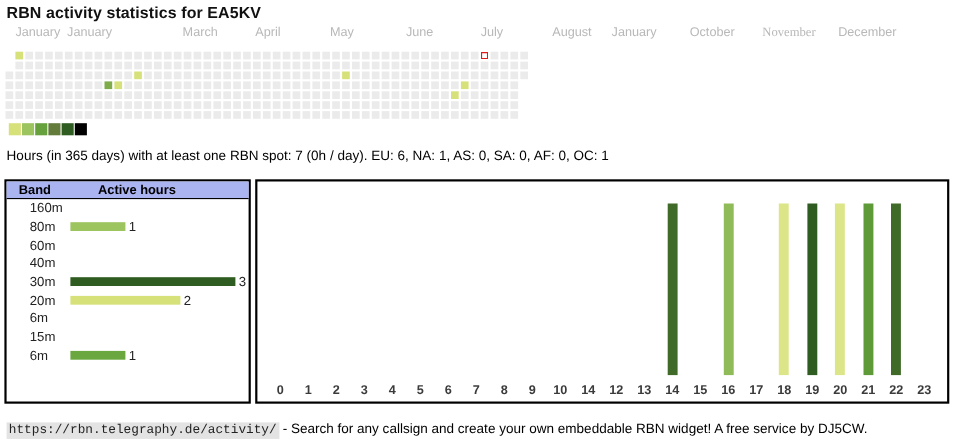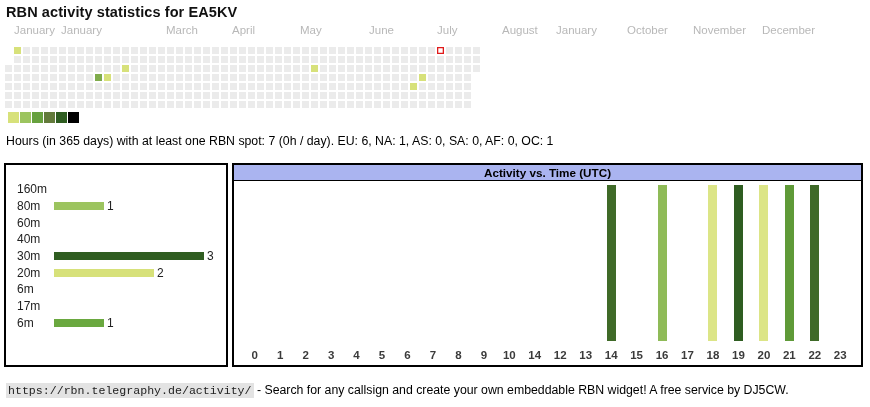--- a/index.html
+++ b/index.html
@@ -128,20 +128,21 @@
     left: 0;
     top: 16px;
     width: 100%;
   }
   .band-row {
     height: 16.7px;
     display: flex;
     align-items: center;
     font-size: 12px;
     color: #222222;
+    padding-left: 10px;
   }
   .band-name {
     width: 48px;
     padding-left: 11px;
     box-sizing: border-box;
     white-space: nowrap;
   }
   .band-bar-wrap {
     flex: 1;
     display: flex;
@@ -228,21 +229,21 @@
     <div class="month-label" style="left: 14px;">January</div>
     <div class="month-label" style="left: 61px;">January</div>
     <div class="month-label" style="left: 166px;">March</div>
     <div class="month-label" style="left: 232px;">April</div>
     <div class="month-label" style="left: 300px;">May</div>
     <div class="month-label" style="left: 369px;">June</div>
     <div class="month-label" style="left: 437px;">July</div>
     <div class="month-label" style="left: 502px;">August</div>
     <div class="month-label" style="left: 556px;">January</div>
     <div class="month-label" style="left: 627px;">October</div>
-    <div class="month-label" style="left: 693px;">November</div>
+    <div class="month-label" style="left: 693px; font-family: Liberation Serif, serif;">November</div>
     <div class="month-label" style="left: 762px;">December</div>
     <div class="hm-cell" style="left: 5px; top: 41px; background: rgb(235, 235, 235);"></div>
     <div class="hm-cell" style="left: 5px; top: 50px; background: rgb(235, 235, 235);"></div>
     <div class="hm-cell" style="left: 5px; top: 59px; background: rgb(235, 235, 235);"></div>
     <div class="hm-cell" style="left: 5px; top: 68px; background: rgb(235, 235, 235);"></div>
     <div class="hm-cell" style="left: 5px; top: 77px; background: rgb(235, 235, 235);"></div>
     <div class="hm-cell" style="left: 14px; top: 23px; background: rgb(215, 225, 122);"></div>
     <div class="hm-cell" style="left: 14px; top: 32px; background: rgb(235, 235, 235);"></div>
     <div class="hm-cell" style="left: 14px; top: 41px; background: rgb(235, 235, 235);"></div>
     <div class="hm-cell" style="left: 14px; top: 50px; background: rgb(235, 235, 235);"></div>
@@ -611,20 +612,24 @@
     <div class="sw" style="background: rgb(99, 123, 59);"></div>
     <div class="sw" style="background: rgb(47, 93, 33);"></div>
     <div class="sw" style="background: rgb(0, 0, 0);"></div>
   </div>
 
 <div id="stats-line">Hours (in 365 days) with at least one RBN spot: 7 (0h / day). EU: 6, NA: 1, AS: 0, SA: 0, AF: 0, OC: 1</div>
 
 <div id="panels">
 
   <div class="panel" id="band-panel">
+    <div class="panel-header">
+      <span class="hdr-band">Band</span>
+      <span class="hdr-hours">Active hours</span>
+    </div>
     <div id="band-rows">
         <div class="band-row">
           <div class="band-name">160m</div>
           <div class="band-bar-wrap"></div>
         </div>
         <div class="band-row">
           <div class="band-name">80m</div>
           <div class="band-bar-wrap">
             <div class="band-bar" style="width: 50px; background: rgb(156, 196, 95);"></div>
             <span class="band-val">1</span>
@@ -650,37 +655,34 @@
           <div class="band-bar-wrap">
             <div class="band-bar" style="width: 100px; background: rgb(215, 225, 122);"></div>
             <span class="band-val">2</span>
           </div>
         </div>
         <div class="band-row">
           <div class="band-name">6m</div>
           <div class="band-bar-wrap"></div>
         </div>
         <div class="band-row">
-          <div class="band-name">17m</div>
+          <div class="band-name">15m</div>
           <div class="band-bar-wrap"></div>
         </div>
         <div class="band-row">
           <div class="band-name">6m</div>
           <div class="band-bar-wrap">
             <div class="band-bar" style="width: 50px; background: rgb(106, 168, 63);"></div>
             <span class="band-val">1</span>
           </div>
         </div>
       </div>
   </div>
 
   <div class="panel" id="activity-panel">
-    <div class="panel-header">
-      <span class="hdr-activity">Activity vs. Time (UTC)</span>
-    </div>
     <div id="activity-plot">
       <div id="act-bars">
           <div class="act-col" style="left: 58.3333%; width: 4.16667%;">
             <div class="act-bar" style="height: 100%; background: rgb(63, 106, 40);"></div>
           </div>
           <div class="act-col" style="left: 66.6667%; width: 4.16667%;">
             <div class="act-bar" style="height: 100%; background: rgb(143, 187, 88);"></div>
           </div>
           <div class="act-col" style="left: 75%; width: 4.16667%;">
             <div class="act-bar" style="height: 100%; background: rgb(220, 229, 135);"></div>

